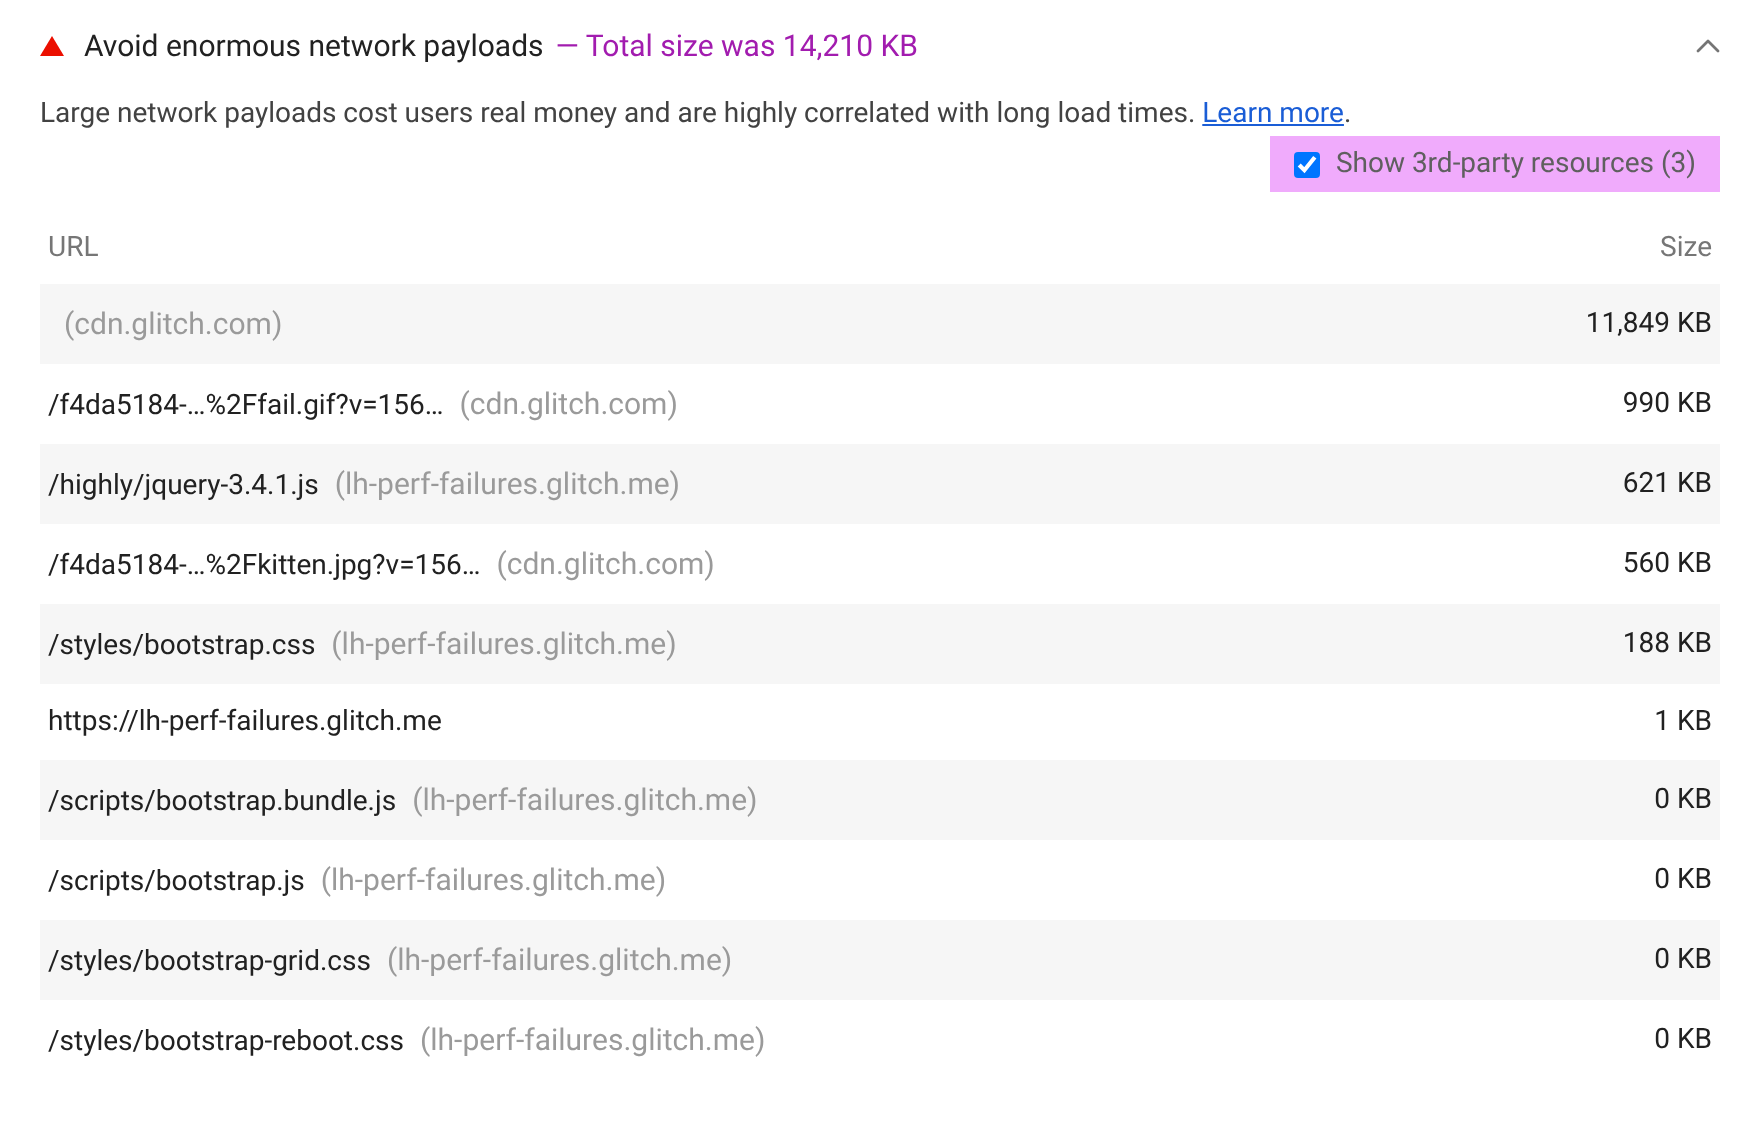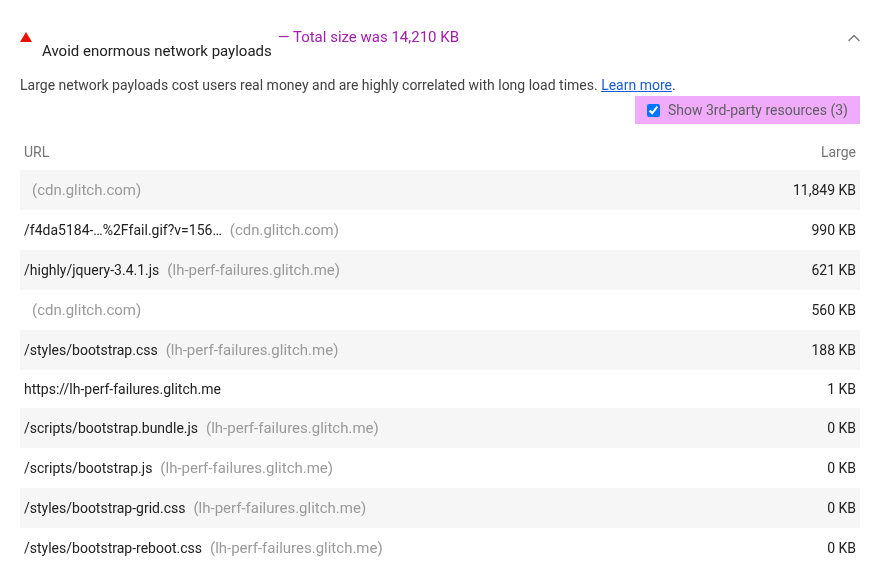--- a/index.html
+++ b/index.html
@@ -32,21 +32,20 @@
       border-left: 6px solid transparent;
       border-right: 6px solid transparent;
       border-bottom: 10px solid #eb0f00;
       margin-right: 10px;
       flex-shrink: 0;
     }
     .audit-title {
       color: #212121;
       font-size: 15px;
       font-weight: 400;
-      margin-top: 28px;
     }
     .audit-display-text {
       color: #a21caf;
       font-size: 15px;
       margin-left: 6px;
     }
     .spacer {
       flex: 1;
     }
     .chevron {
@@ -146,21 +145,21 @@
 
   <div class="third-party-filter">
     <label>
       <input type="checkbox" checked="" style="">
       <span>Show 3rd-party resources (3)</span>
     </label>
   </div>
 
   <div class="table-header">
     <div class="col-url">URL</div>
-    <div class="col-size">Large</div>
+    <div class="col-size">Size</div>
   </div>
 
   <div class="table-body">
     <div class="table-row">
       <div class="col-url">
         <span class="url-host">(cdn.glitch.com)</span>
       </div>
       <div class="col-size">11,849 KB</div>
     </div>
     <div class="table-row">
@@ -172,20 +171,21 @@
     </div>
     <div class="table-row">
       <div class="col-url">
         <span class="url-path">/highly/jquery-3.4.1.js</span>
         <span class="url-host">(lh-perf-failures.glitch.me)</span>
       </div>
       <div class="col-size">621 KB</div>
     </div>
     <div class="table-row">
       <div class="col-url">
+        <span class="url-path">/f4da5184-…%2Fkitten.jpg?v=156…</span>
         <span class="url-host">(cdn.glitch.com)</span>
       </div>
       <div class="col-size">560 KB</div>
     </div>
     <div class="table-row">
       <div class="col-url">
         <span class="url-path">/styles/bootstrap.css</span>
         <span class="url-host">(lh-perf-failures.glitch.me)</span>
       </div>
       <div class="col-size">188 KB</div>

